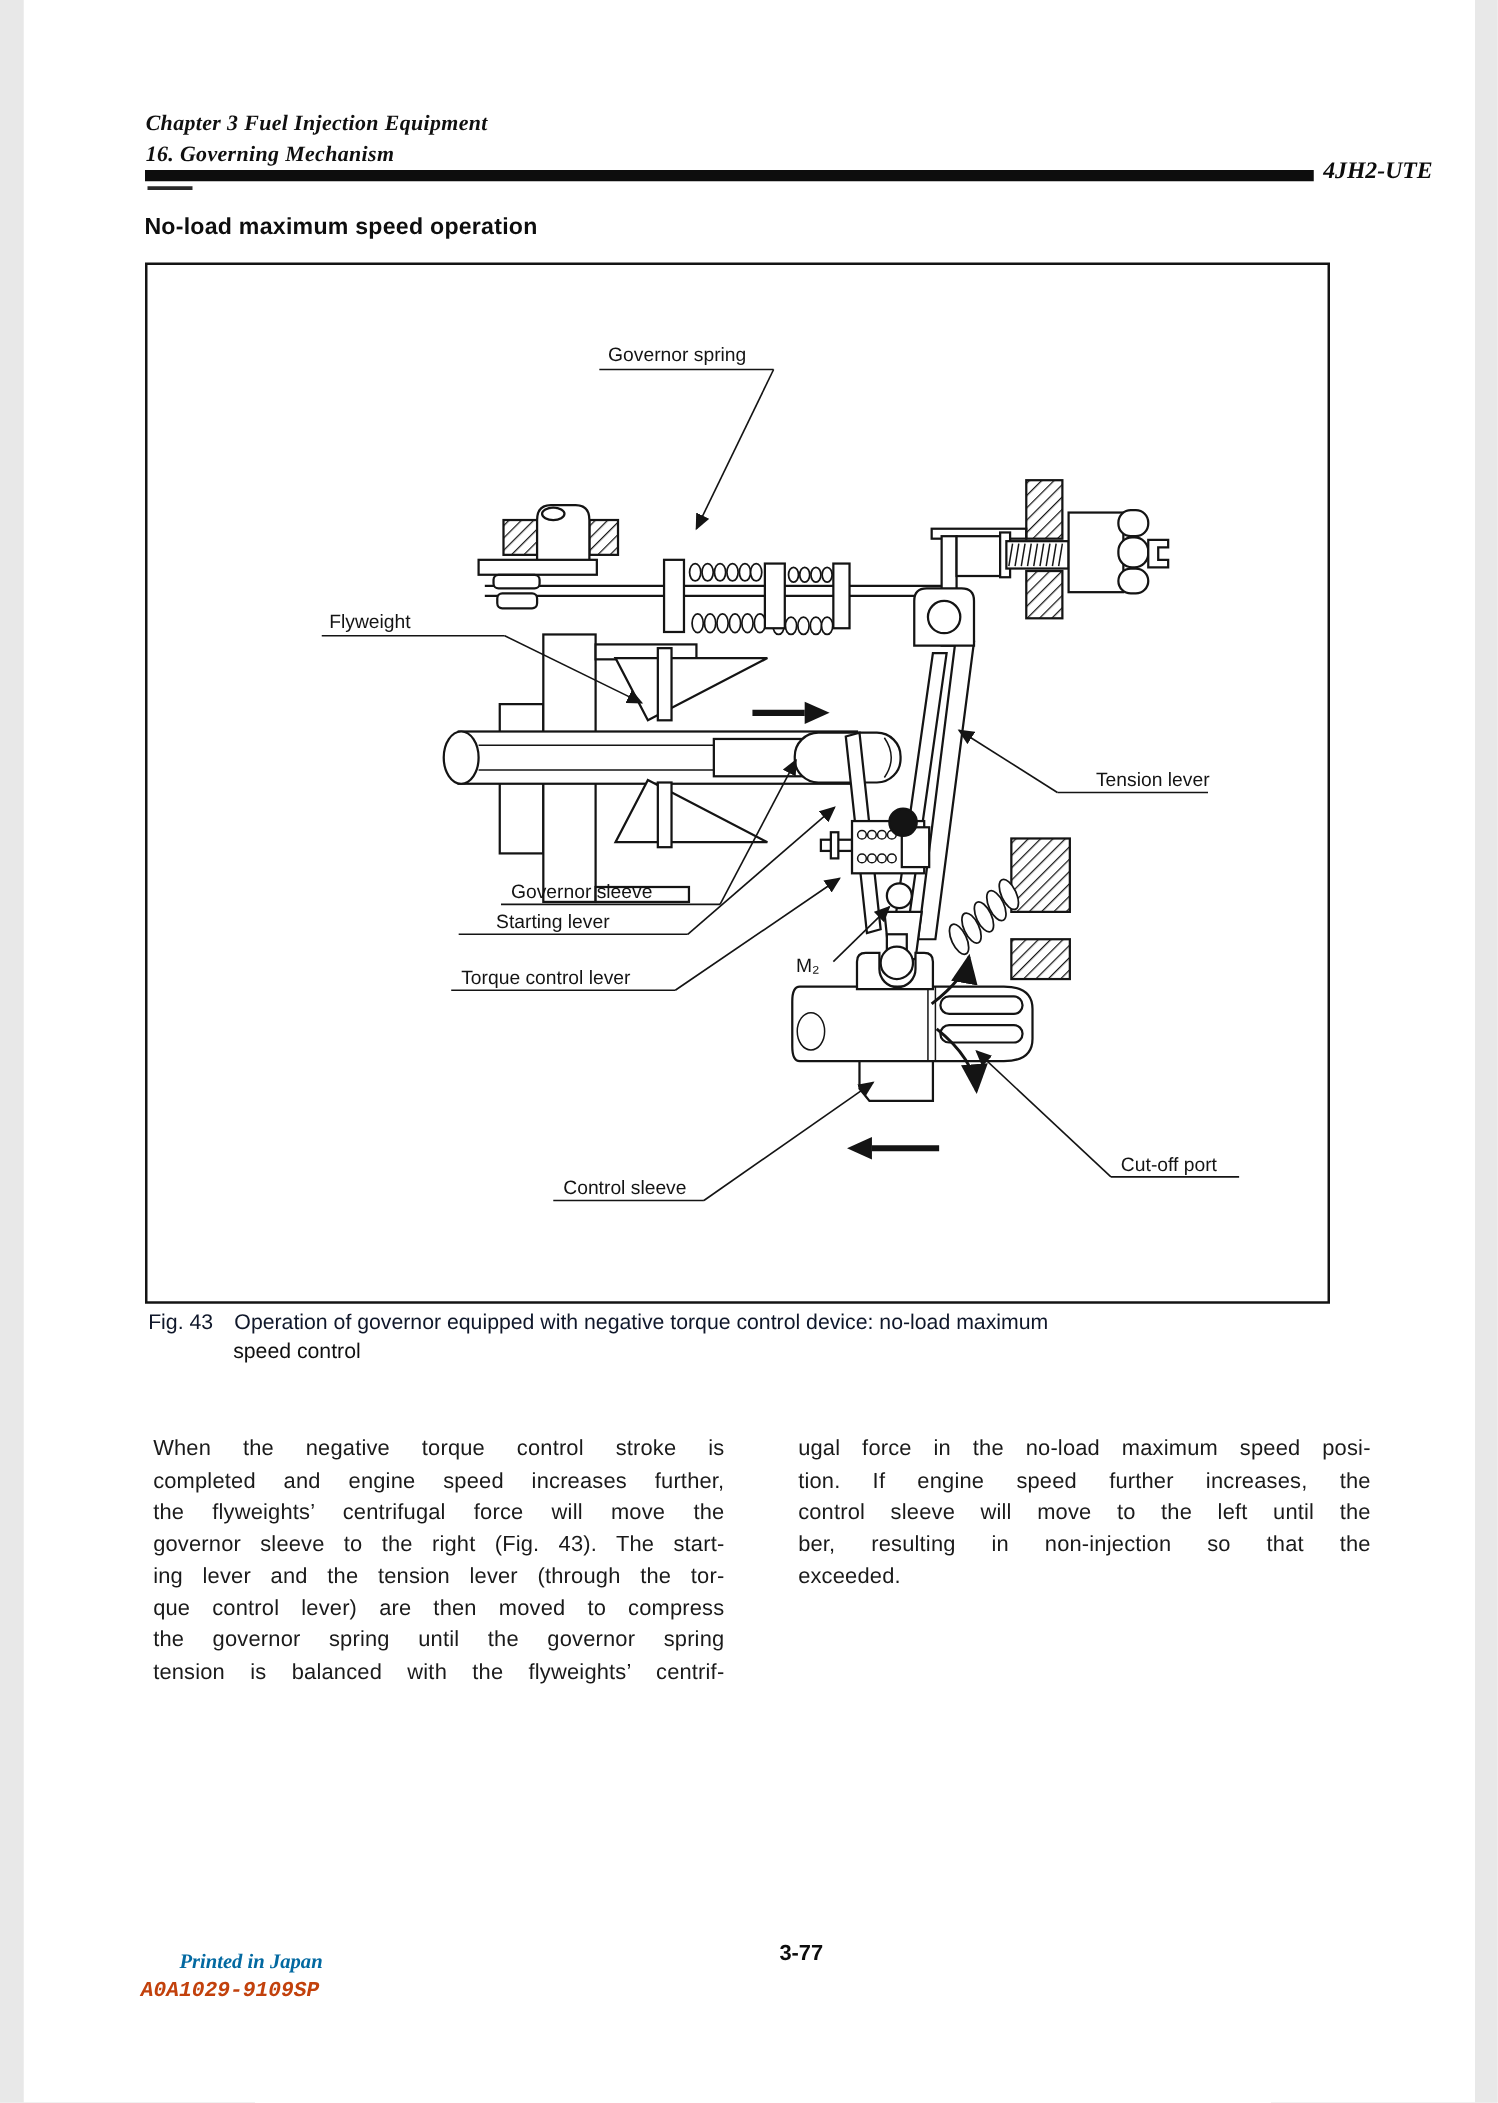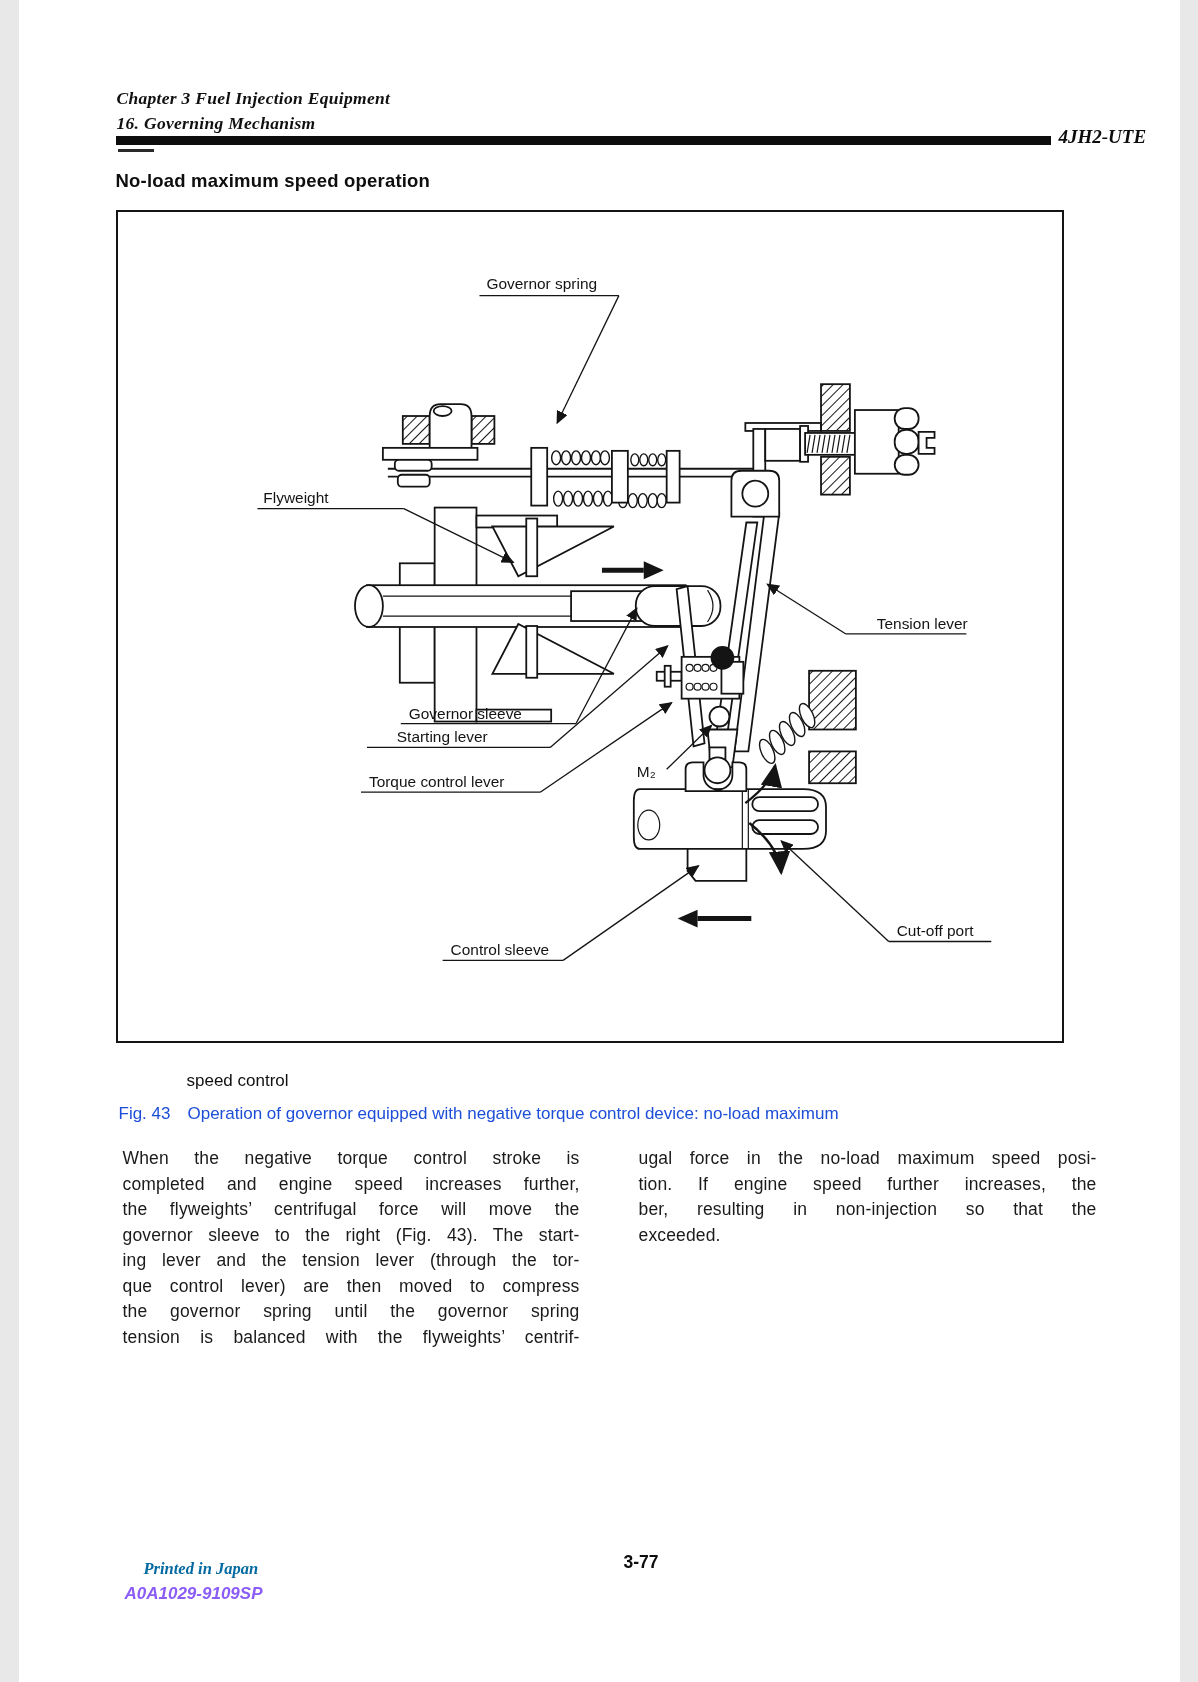--- a/index.html
+++ b/index.html
@@ -18,37 +18,37 @@
          font-weight:bold;font-size:19px;color:#0c0c0c;}
 
   .sec-heading{left:97px;top:170px;font-size:18.5px;font-weight:bold;color:#0e0e0e;letter-spacing:.2px;text-align:right;}
 
   
   .figure-box{left:97px;top:210px;width:948px;height:833px;border:2px solid #141414;box-sizing:border-box;background:#fff;}
   .figure-box svg{display:block;width:100%;height:100%;}
   svg text{font-family:"Liberation Sans",sans-serif;font-size:15.5px;fill:#141414;}
 
   
-  .caption-row{left:100px;top:1104px;font-size:17px;color:#1d4ed8;white-space:nowrap;}
+  .caption-row{left:100px;top:1048px;font-size:17px;color:#0f172a;white-space:nowrap;}
   .fig-no{display:inline-block;margin-right:17px;}
   .caption2{left:168px;top:1071px;font-size:17px;color:#101010;}
 
   
   .col{top:1146px;}
   .col-left{left:104px;width:457px;}
   .col-right{left:620px;width:458px;}
   .bline{font-size:17.5px;line-height:25.5px;color:#1a1a1a;text-align:justify;text-align-last:justify;
          letter-spacing:.15px;}
   .col-right .bline:last-child{text-align:left;text-align-last:left;}
 
   
   .foot-printed{left:125px;top:1559px;font-family:"Liberation Serif",serif;font-style:italic;
                 font-weight:bold;font-size:16.5px;color:#0369a1;}
-  .foot-code{left:106px;top:1584px;font-family:Liberation Sans, sans-serif;font-style:italic;
-             font-weight:bold;font-size:17px;color:#8b5cf6;}
+  .foot-code{left:94px;top:1584px;font-family:Liberation Mono, monospace;font-style:italic;
+             font-weight:bold;font-size:17px;color:#c2410c;}
   .foot-page{left:605px;top:1552px;font-size:17.5px;font-weight:bold;color:#0d0d0d;}
 </style>
 </head>
 <body>
 
 <div class="page">
 
   <div class="abs hdr-line hdr1">Chapter 3  Fuel Injection Equipment</div>
   <div class="abs hdr-line hdr2">16.  Governing Mechanism</div>
   <div class="abs rule-bar"></div>
@@ -298,20 +298,21 @@
       <div class="bline">the flyweights’ centrifugal force will move the</div>
       <div class="bline">governor sleeve to the right (Fig. 43). The start-</div>
       <div class="bline">ing lever and the tension lever (through the tor-</div>
       <div class="bline">que control lever) are then moved to compress</div>
       <div class="bline">the governor spring until the governor spring</div>
       <div class="bline">tension is balanced with the flyweights’ centrif-</div>
     </div>
   <div class="abs col col-right">
       <div class="bline">ugal force in the no-load maximum speed posi-</div>
       <div class="bline">tion. If engine speed further increases, the</div>
+      <div class="bline">control sleeve will move to the left until the</div>
       <div class="bline">ber, resulting in non-injection so that the</div>
       <div class="bline">exceeded.</div>
     </div>
 
   <div class="abs foot-printed">Printed in Japan</div>
   <div class="abs foot-code">A0A1029-9109SP</div>
   <div class="abs foot-page">3-77</div>
 
 </div>
 

